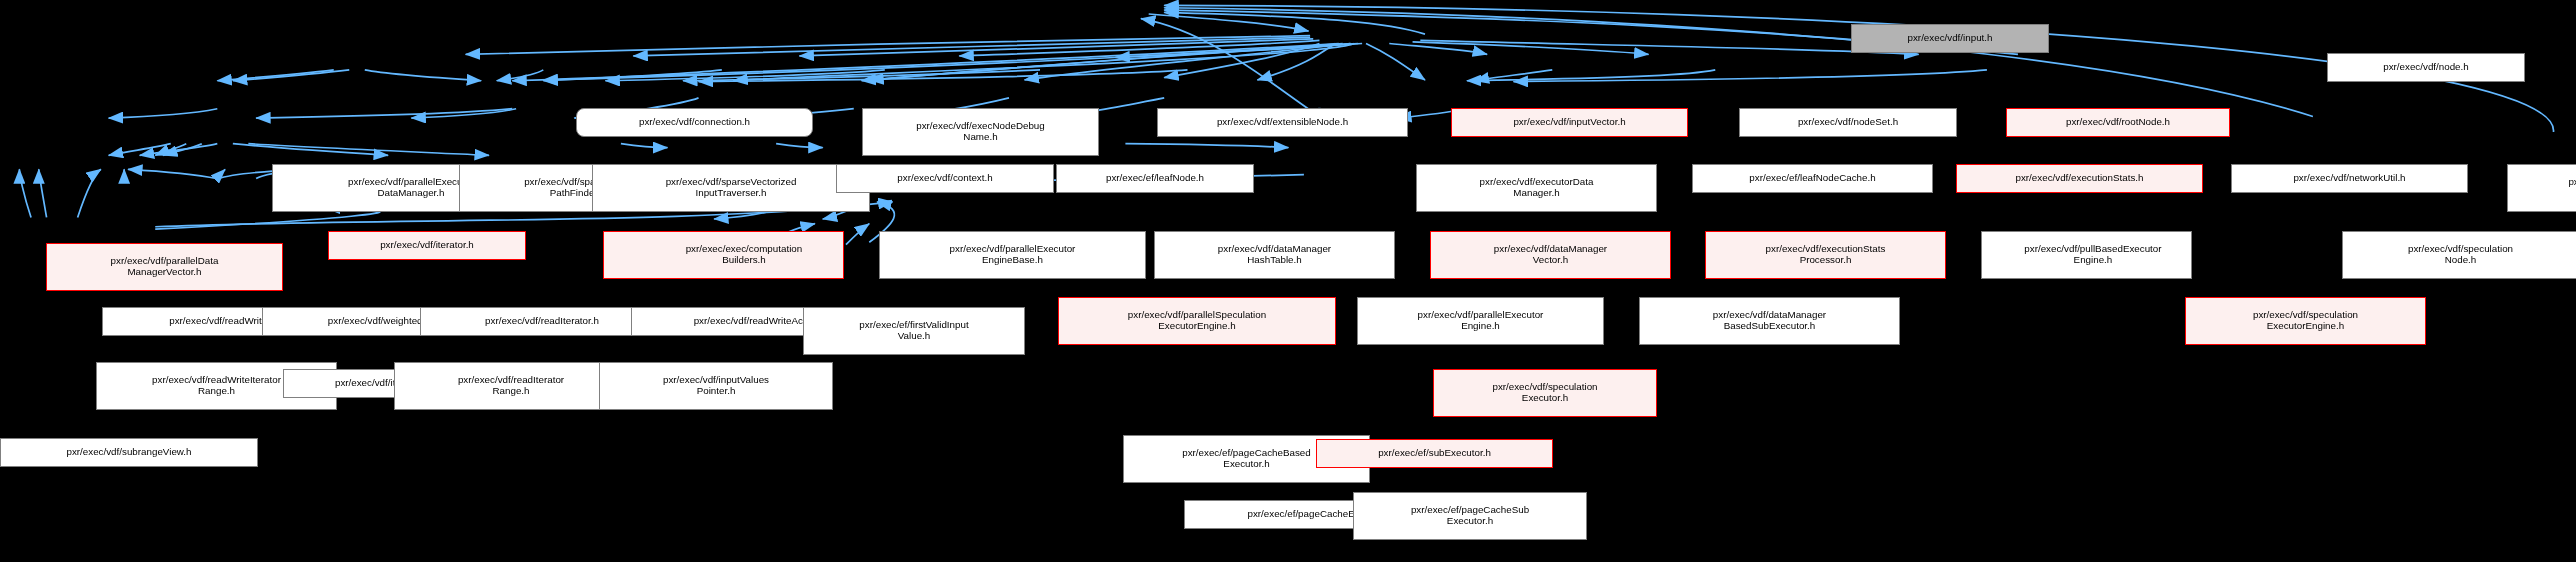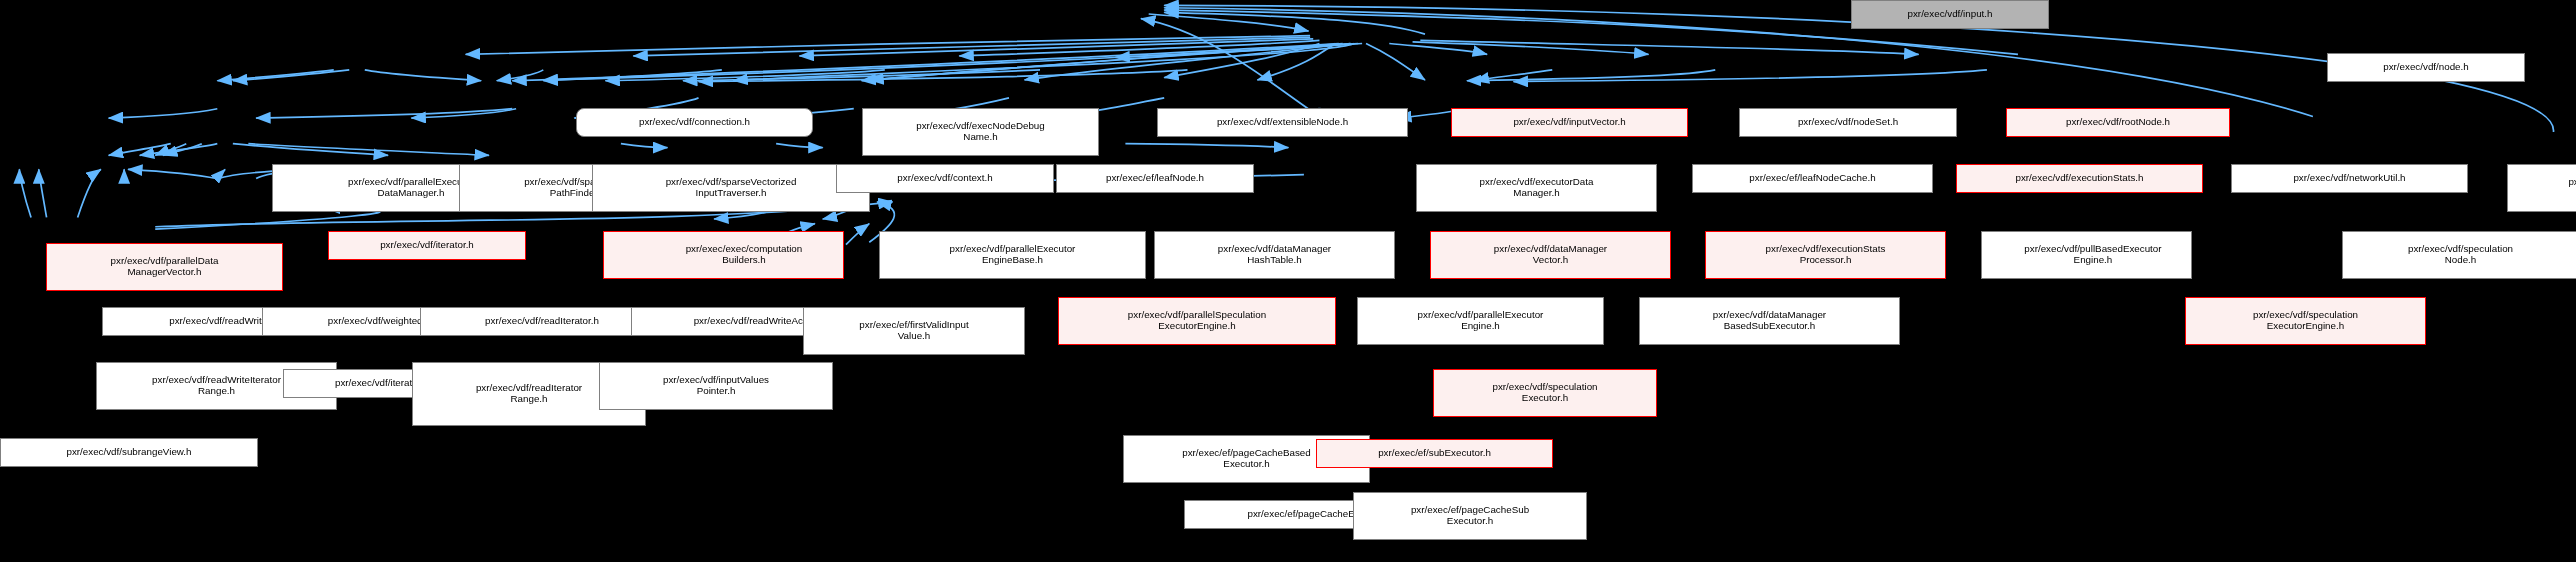--- a/index.html
+++ b/index.html
@@ -3,21 +3,21 @@
 <meta charset="utf-8">
 <style>
   html,body{margin:0;padding:0;background:#000;}
   #graph{position:relative;width:2576px;height:563px;background:#000;overflow:hidden;
          font-family:"Liberation Sans",sans-serif;}
   svg.edges{position:absolute;left:0;top:0;width:2576px;height:563px;pointer-events:none;}
   .node{position:absolute;box-sizing:border-box;display:flex;align-items:center;
         justify-content:center;text-align:center;line-height:1.08;
         font-size:9.8px;color:#000;background:#fff;border:0.8px solid #808080;
         padding:0.8px 3.1px;white-space:pre-line;}
-  .node.root{background:#b3b3b3;border:0.8px solid #808080;}
+  .node.root{background:#b3b3b3;border:0.8px solid #808080;margin-top:24px;}
   .node.hl{background:#fdf0ef;border:1.6px solid #ff0000;}
 </style>
 </head>
 <body>
 
 <div id="graph">
   <svg class="edges" viewBox="0 0 3319 725" preserveAspectRatio="none">
     <defs>
       <marker id="ah" markerWidth="9" markerHeight="7" refX="8.5" refY="3.5" orient="auto">
         <polygon points="0 0, 9 3.5, 0 7" fill="#63b8ff"></polygon>
@@ -157,21 +157,21 @@
 ExecutorEngine.h</div>
     <div class="node" style="left: 1357px; top: 297px; width: 247px; height: 48px;">pxr/exec/vdf/parallelExecutor
 Engine.h</div>
     <div class="node" style="left: 1639px; top: 297px; width: 261px; height: 48px;">pxr/exec/vdf/dataManager
 BasedSubExecutor.h</div>
     <div class="node hl" style="left: 2185px; top: 297px; width: 241px; height: 48px;">pxr/exec/vdf/speculation
 ExecutorEngine.h</div>
     <div class="node" style="left: 96px; top: 362px; width: 241px; height: 48px;">pxr/exec/vdf/readWriteIterator
 Range.h</div>
     <div class="node" style="left: 283px; top: 369px; width: 203px; height: 29px;">pxr/exec/vdf/iterators.h</div>
-    <div class="node" style="left: 412px; top: 362px; width: 234px; height: 64px;">pxr/exec/vdf/readIterator
+    <div class="node" style="left: 394px; top: 362px; width: 234px; height: 48px;">pxr/exec/vdf/readIterator
 Range.h</div>
     <div class="node" style="left: 599px; top: 362px; width: 234px; height: 48px;">pxr/exec/vdf/inputValues
 Pointer.h</div>
     <div class="node hl" style="left: 1433px; top: 369px; width: 224px; height: 48px;">pxr/exec/vdf/speculation
 Executor.h</div>
     <div class="node" style="left: 0px; top: 438px; width: 258px; height: 29px;">pxr/exec/vdf/subrangeView.h</div>
     <div class="node" style="left: 1123px; top: 435px; width: 247px; height: 48px;">pxr/exec/ef/pageCacheBased
 Executor.h</div>
     <div class="node hl" style="left: 1316px; top: 439px; width: 237px; height: 29px;">pxr/exec/ef/subExecutor.h</div>
     <div class="node" style="left: 1184px; top: 500px; width: 274px; height: 29px;">pxr/exec/ef/pageCacheExecutor.h</div>

